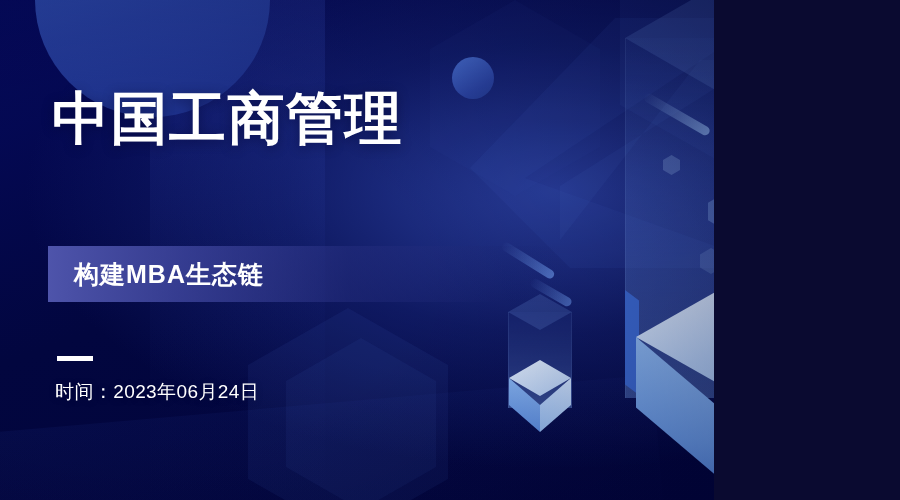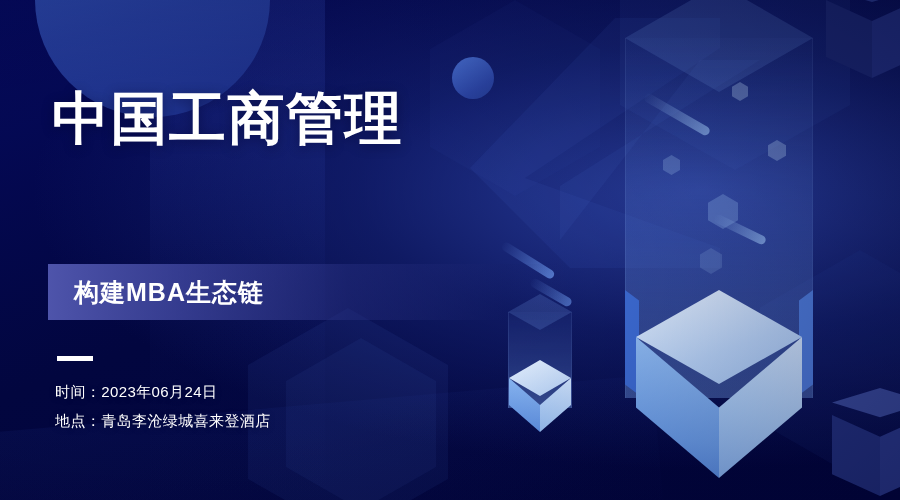--- a/index.html
+++ b/index.html
@@ -1,18 +1,18 @@
 <!DOCTYPE html>
 <html><head>
 <meta charset="utf-8">
 <style>
   html,body{margin:0;padding:0;background:#0a0a30;}
   *{box-sizing:border-box;}
   #poster{
-    position:relative;width:900px;height:500px;overflow:hidden;
+    position:relative;width:714px;height:500px;overflow:hidden;
     font-family:"Liberation Sans","DejaVu Sans",sans-serif;
     background:#1d4ed8;
   }
 
   
   .bg-base{position:absolute;inset:0;
     background:
       radial-gradient(120% 90% at 78% 38%, #2a3f9e 0%, rgba(26,42,128,0.55) 32%, rgba(10,14,86,0.0) 62%),
       linear-gradient(160deg,#050a5e 0%,#02063f 48%,#01043a 100%);
   }
@@ -139,29 +139,29 @@
   .cm4{left:528px;top:288px;width:46px;transform:rotate(30deg);
     background:linear-gradient(90deg,rgba(60,96,190,0.02),rgba(90,128,212,0.75));}
 
   
   .content{position:absolute;inset:0;}
   .title-block{position:absolute;left:52px;top:82px;}
   .title-line{color:#ffffff;font-size:57px;font-weight:bold;line-height:73px;
     letter-spacing:1.5px;white-space:nowrap;
     text-shadow:0 2px 12px rgba(0,0,40,0.45);}
 
-  .subtitle-bar{position:absolute;left:48px;top:264px;width:520px;height:56px;
+  .subtitle-bar{position:absolute;left:48px;top:246px;width:520px;height:56px;
     background:linear-gradient(90deg,rgba(82,88,176,0.95) 0%,rgba(63,70,158,0.80) 26%,rgba(40,48,130,0.45) 58%,rgba(18,26,96,0.08) 88%,rgba(10,16,80,0) 100%);
     display:flex;align-items:center;}
   .subtitle-text{color:#ffffff;font-size:25px;font-weight:bold;margin-left:26px;letter-spacing:1px;}
 
   .rule{position:absolute;left:57px;top:356px;width:36px;height:5px;background:#ffffff;}
 
   .meta{position:absolute;left:55px;top:377px;}
-  .meta-line{color:#ffffff;font-size:15px;line-height:29px;letter-spacing:.4px;white-space:nowrap;
+  .meta-line{color:#ffffff;font-size:19px;line-height:29px;letter-spacing:.4px;white-space:nowrap;
     text-shadow:0 1px 6px rgba(0,0,40,0.4);}
 </style>
 </head>
 <body>
 
 <div id="poster">
 
   <div class="bg-base"></div>
   <div class="band-left"></div>
 
@@ -229,17 +229,16 @@
     </div>
 
     <div class="subtitle-bar">
       <div class="subtitle-text">构建MBA生态链</div>
     </div>
 
     <div class="rule"></div>
 
     <div class="meta">
       <div class="meta-line">时间：2023年06月24日</div>
-      <div class="meta-line">地点：青岛李沧绿城喜来登酒店</div>
     </div>
 
   </div>
 </div>
 
 </body></html>

